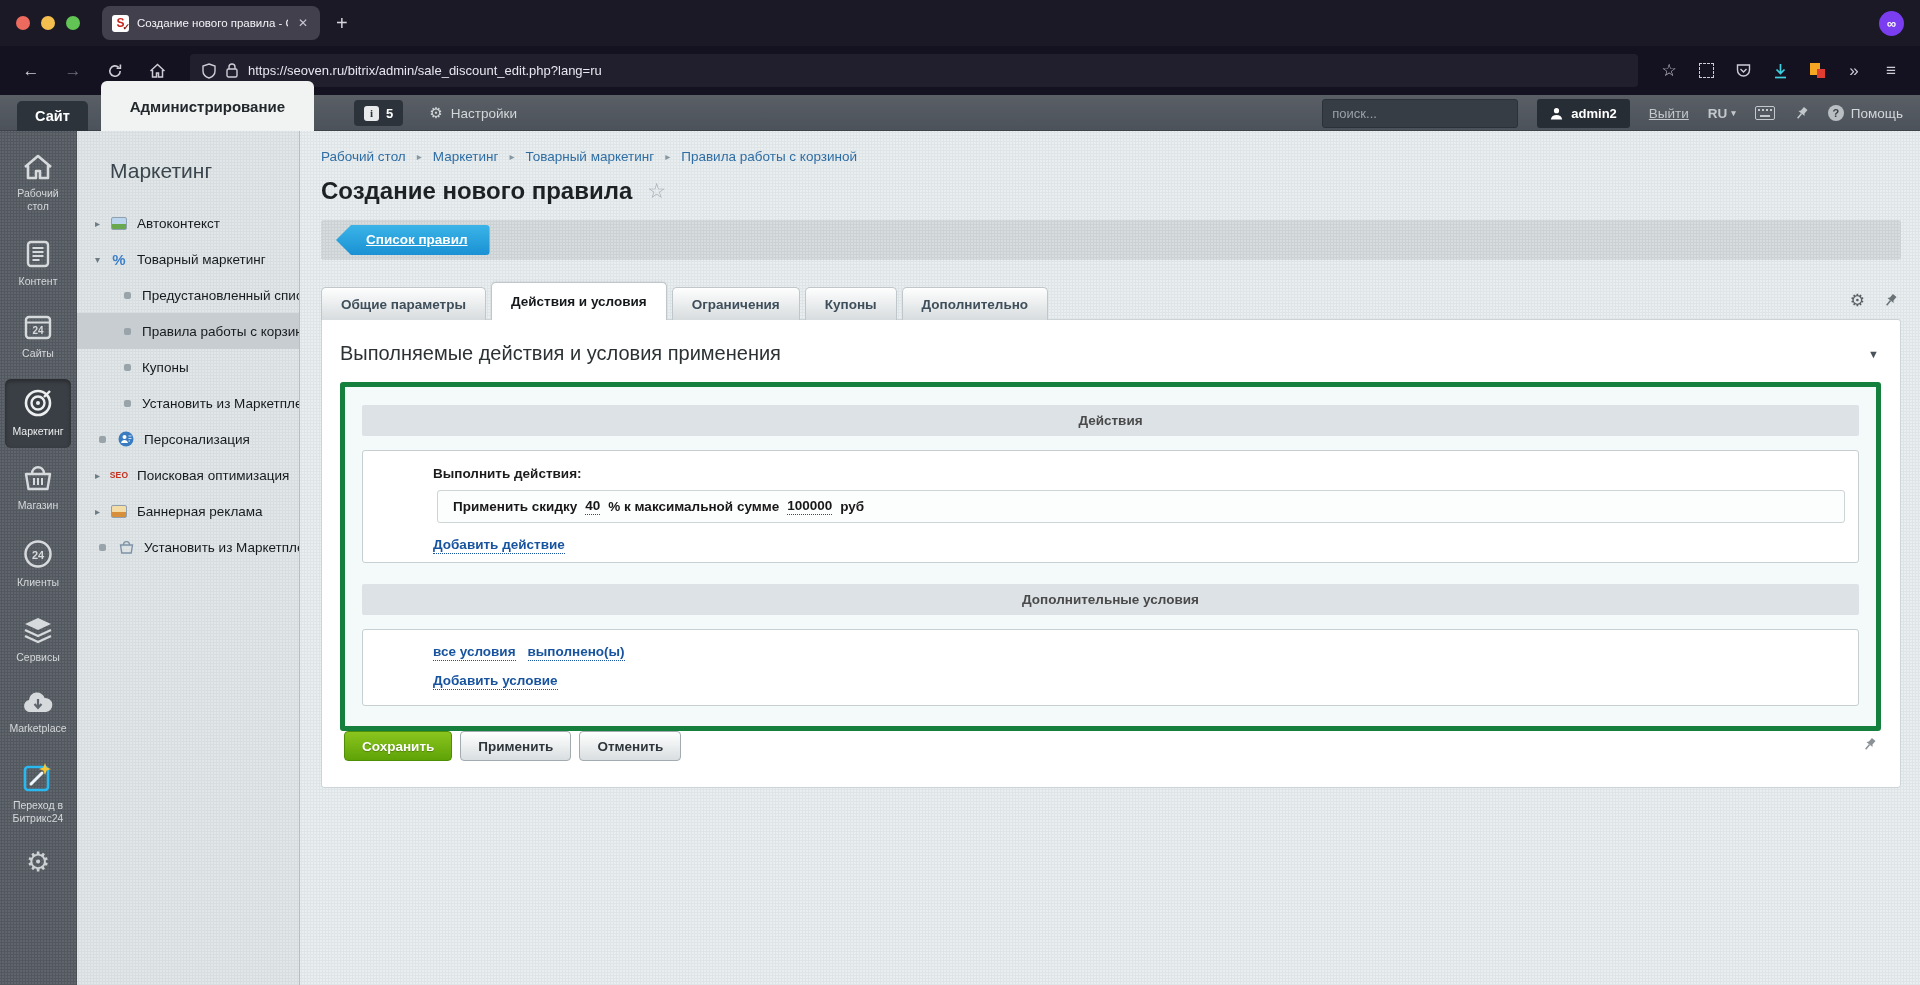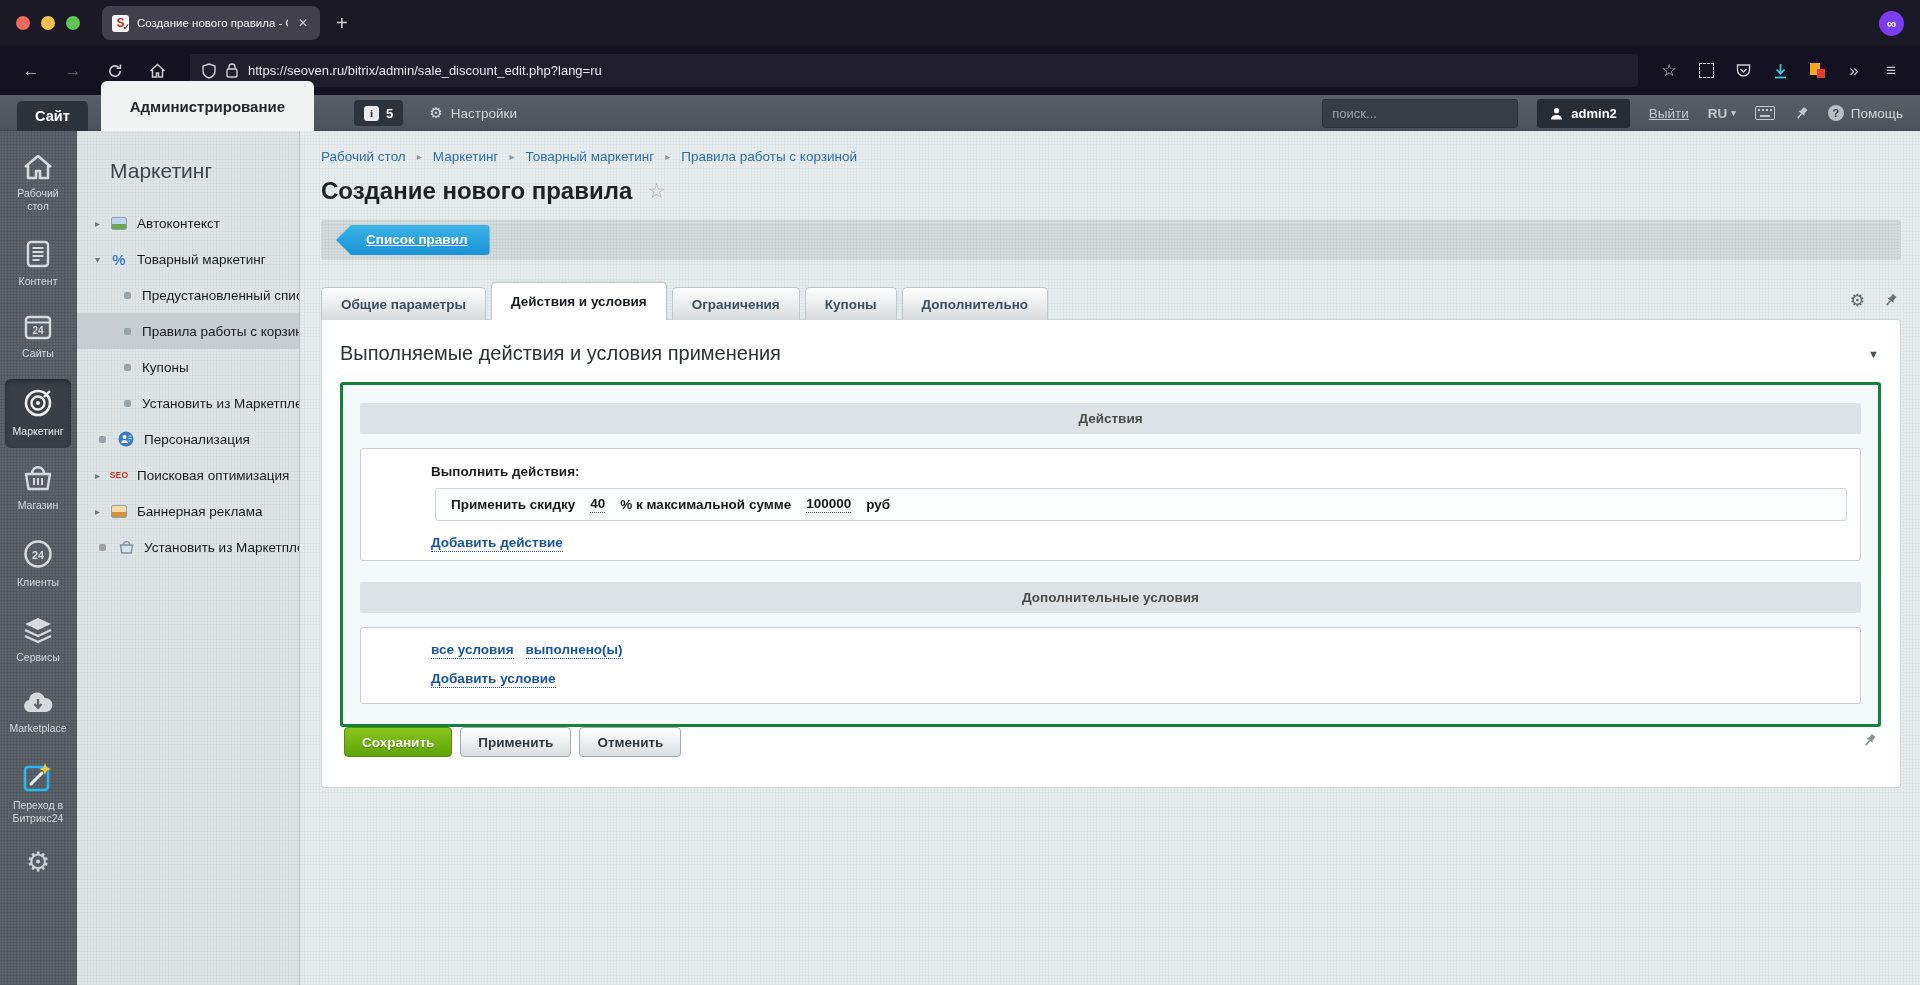--- a/index.html
+++ b/index.html
@@ -105,25 +105,25 @@
   .tab { height:33px; display:flex; align-items:center; padding:0 19px; background:linear-gradient(#fefefe,#d7dcde); border:1px solid #bfc7ca; border-bottom:none; border-radius:5px 5px 0 0; margin-right:5px; font-weight:bold; font-size:13.5px; color:#3e4e5a; }
   .tab.active { height:38px; background:#fff; color:#14181b; box-shadow:0 -1px 2px rgba(0,0,0,.07); }
   .tab-tools { margin-left:auto; display:flex; align-items:center; gap:18px; margin-bottom:9px; margin-right:3px; color:#5a6166; }
   .tab-tools .g { font-size:17px; }
 
   .panel { position:relative; z-index:2; margin-top:-1px; background:#fff; border:1px solid #ccd4d7; border-radius:0 3px 3px 3px; min-height:469px; padding:20px 19px 14px 18px; }
   .sect-head { display:flex; align-items:center; margin:2px 2px 17px 0; }
   .sect-head h3 { font-size:20px; font-weight:400; color:#2c3134; }
   .collapse { margin-left:auto; color:#49525a; font-size:11px; }
 
-  .formblock { background:#f4f9f9; border:3px solid #15803d; border-radius:3px; padding:18px 17px 20px; }
+  .formblock { background:#f4f9f9; border:5px solid #15803d; border-radius:3px; padding:18px 17px 20px; }
   .graybar { height:31px; background:#dce2e5; border-radius:2px; display:flex; align-items:center; justify-content:center; font-weight:bold; font-size:13.5px; color:#4a4a4a; }
   .whitebox { margin-top:14px; background:#fff; border:1px solid #c7cfd2; border-radius:3px; padding:15px 13px 8px 70px; }
   .exec-label { font-weight:bold; font-size:13.5px; color:#1c1c1c; }
-  .rulerow { margin-top:9px; margin-left:4px; height:33px; border:1px solid #ccd4d6; border-radius:3px; background:#fcfdfd; display:flex; align-items:center; gap:15px; padding:0 15px; font-weight:bold; font-size:13.5px; color:#181818; }
+  .rulerow { margin-top:9px; margin-left:4px; height:33px; border:1px solid #ccd4d6; border-radius:3px; background:#fcfdfd; display:flex; align-items:center; gap:8px; padding:0 15px; font-weight:bold; font-size:13.5px; color:#181818; }
   .dotval { border-bottom:1px dotted #4a4a4a; padding-bottom:1px; }
   .addlink { display:inline-block; margin-top:14px; font-weight:bold; font-size:13.5px; color:#17539f; border-bottom:1px dotted #17539f; padding-bottom:1px; text-decoration:none; }
   .gap21 { margin-top:21px; }
   .condrow { display:flex; gap:12px; }
   .condlink { font-weight:bold; font-size:13.5px; color:#17539f; border-bottom:1px dotted #17539f; padding-bottom:1px; text-decoration:none; }
   .condbox { padding-top:14px; padding-bottom:15px; }
   .condbox .addlink { margin-top:12px; }
 
   .btnrow { display:flex; align-items:center; gap:8px; padding-left:4px; }
   .btn { height:30px; border-radius:4px; font-weight:bold; font-size:13.5px; font-family:"Liberation Sans",sans-serif; padding:0 17px; cursor:pointer; }

